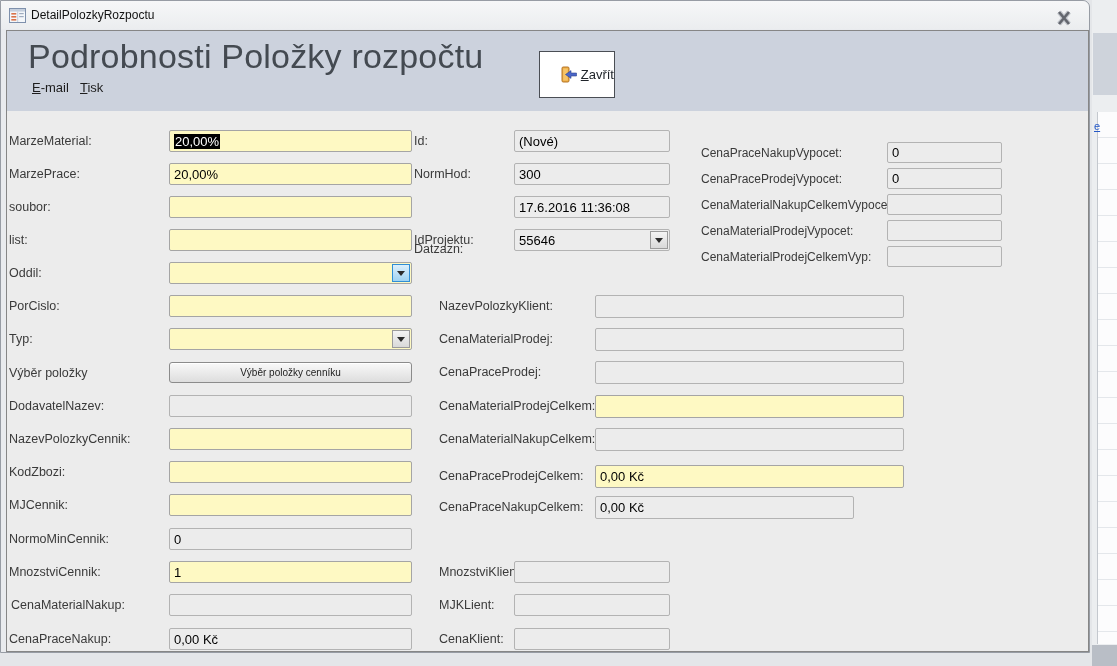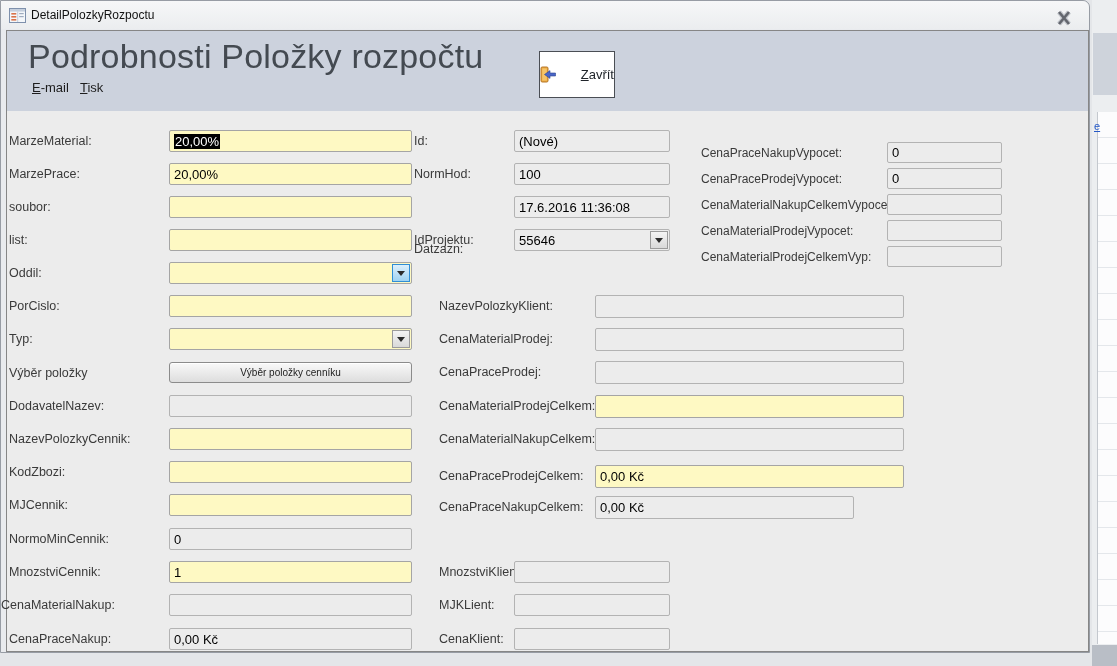--- a/index.html
+++ b/index.html
@@ -27,21 +27,21 @@
 
   .panel { position:absolute; left:5px; top:29px; width:1083px; height:622px;
       border:1px solid #868686; background:#ececec; }
   .panel-header { position:absolute; left:0; top:0; width:100%; height:80px; background:#ccd2dd; }
 
   .form-title { position:absolute; left:21px; top:6px; font-size:34px; font-weight:400; color:#444a51; letter-spacing:0.2px; }
   .hdr-link { position:absolute; top:49px; font-size:13px; color:#1d1d1d; cursor:pointer; white-space:nowrap; }
   .hdr-link u, .btn-close-label u { text-decoration:underline; }
 
   .btn-close { position:absolute; left:532px; top:20px; width:76px; height:47px; background:#ffffff;
-      border:1px solid #4a4e54; display:flex; align-items:center; justify-content:space-between; gap:3px; cursor:pointer; }
+      border:1px solid #4a4e54; display:flex; align-items:center; justify-content:flex-end; gap:3px; cursor:pointer; }
   .btn-close-label { font-size:13px; color:#20252b; }
 
   
   .field-label { position:absolute; font-size:12.5px; line-height:15px; color:#3a3a3a; white-space:nowrap; }
   .field-label.small { font-size:12px; }
   .field-input { position:absolute; background:#fef9c3; border:1px solid #a5a5a5; border-radius:2px;
       display:flex; align-items:center; padding-left:4px; font-size:13px; color:#000; overflow:hidden; white-space:nowrap; }
   .field-input.disabled { background:#ececec; border-color:#b3b3b3; }
   .sel { background:#000; color:#fff; padding:0 1px; }
   .combo-arrow { position:absolute; right:1px; top:1px; bottom:1px; width:18px;
@@ -155,35 +155,35 @@
           <span></span>
         </div>
         <div class="field-label" style="left: 8px; top: 531px;">NormoMinCennik:</div>
         <div class="field-input disabled" style="left: 168px; top: 527px; width: 243px; height: 22px;">
           <span>0</span>
         </div>
         <div class="field-label" style="left: 8px; top: 564px;">MnozstviCennik:</div>
         <div class="field-input" style="left: 168px; top: 560px; width: 243px; height: 22px;">
           <span>1</span>
         </div>
-        <div class="field-label" style="left: 0; top: 597px;">CenaMaterialNakup:</div>
+        <div class="field-label" style="left: 10px; top: 597px;">CenaMaterialNakup:</div>
         <div class="field-input disabled" style="left: 168px; top: 593px; width: 243px; height: 22px;">
           <span></span>
         </div>
         <div class="field-label" style="left: 8px; top: 631px;">CenaPraceNakup:</div>
         <div class="field-input disabled" style="left: 168px; top: 627px; width: 243px; height: 22px;">
           <span>0,00 Kč</span>
         </div>
         <div class="field-label" style="left: 413px; top: 133px;">Id:</div>
         <div class="field-input disabled" style="left: 513px; top: 129px; width: 156px; height: 22px;">
           <span>(Nové)</span>
         </div>
         <div class="field-label" style="left: 413px; top: 166px;">NormHod:</div>
         <div class="field-input disabled" style="left: 513px; top: 162px; width: 156px; height: 22px;">
-          <span>100</span>
+          <span>300</span>
         </div>
         <div class="field-label" style="left: 413px; top: 199px; margin-top: 42px;">Datzazn:</div>
         <div class="field-input disabled" style="left: 513px; top: 195px; width: 156px; height: 22px;">
           <span>17.6.2016 11:36:08</span>
         </div>
         <div class="field-label" style="left: 413px; top: 232px;">IdProjektu:</div>
         <div class="field-input disabled" style="left: 513px; top: 228px; width: 156px; height: 22px;">
           <span>55646</span>
           <div class="combo-arrow">
             <span class="tri"></span>

